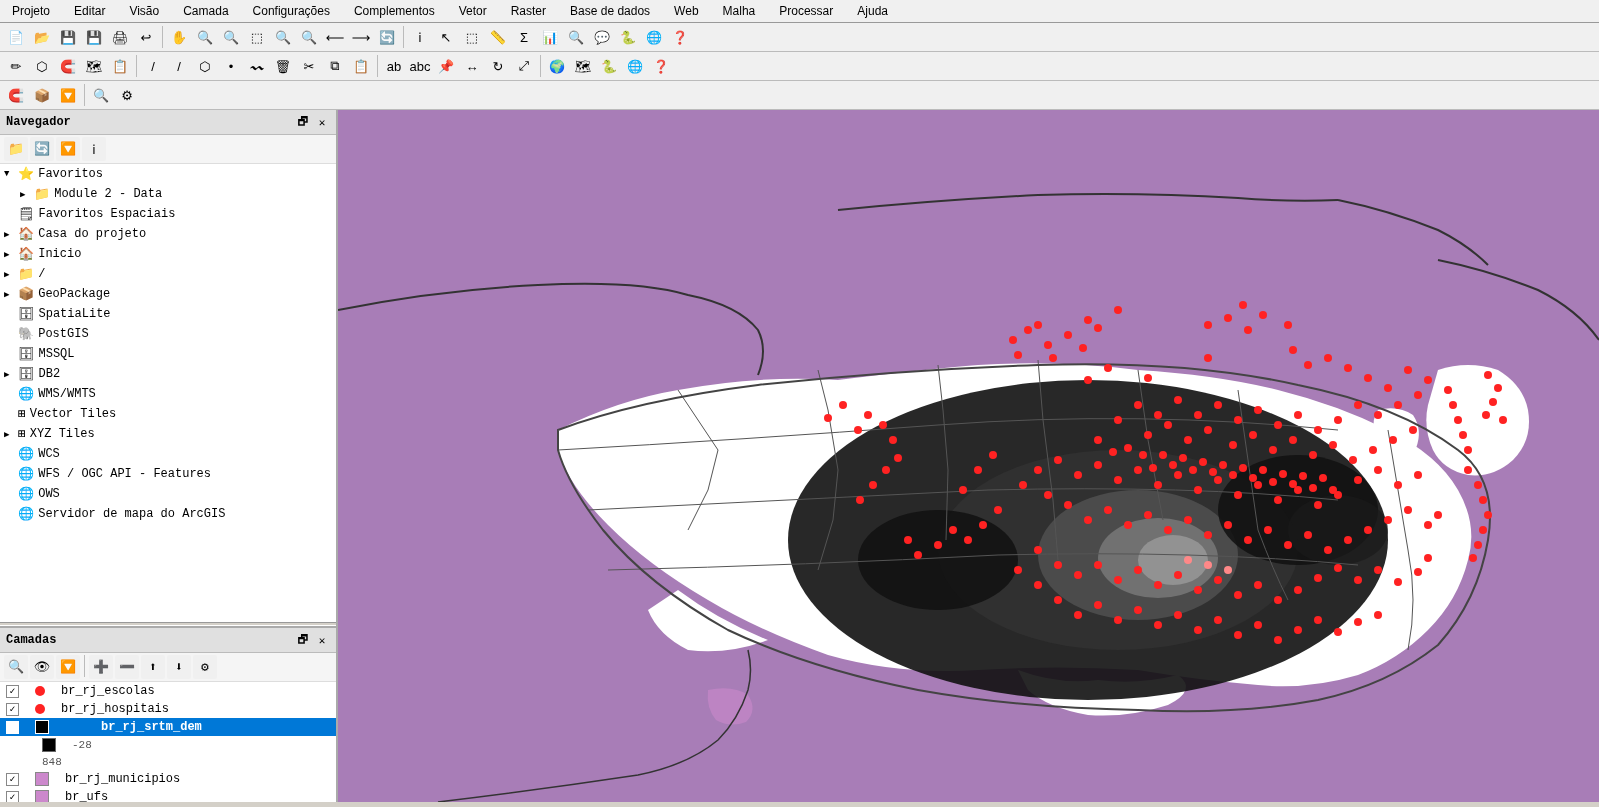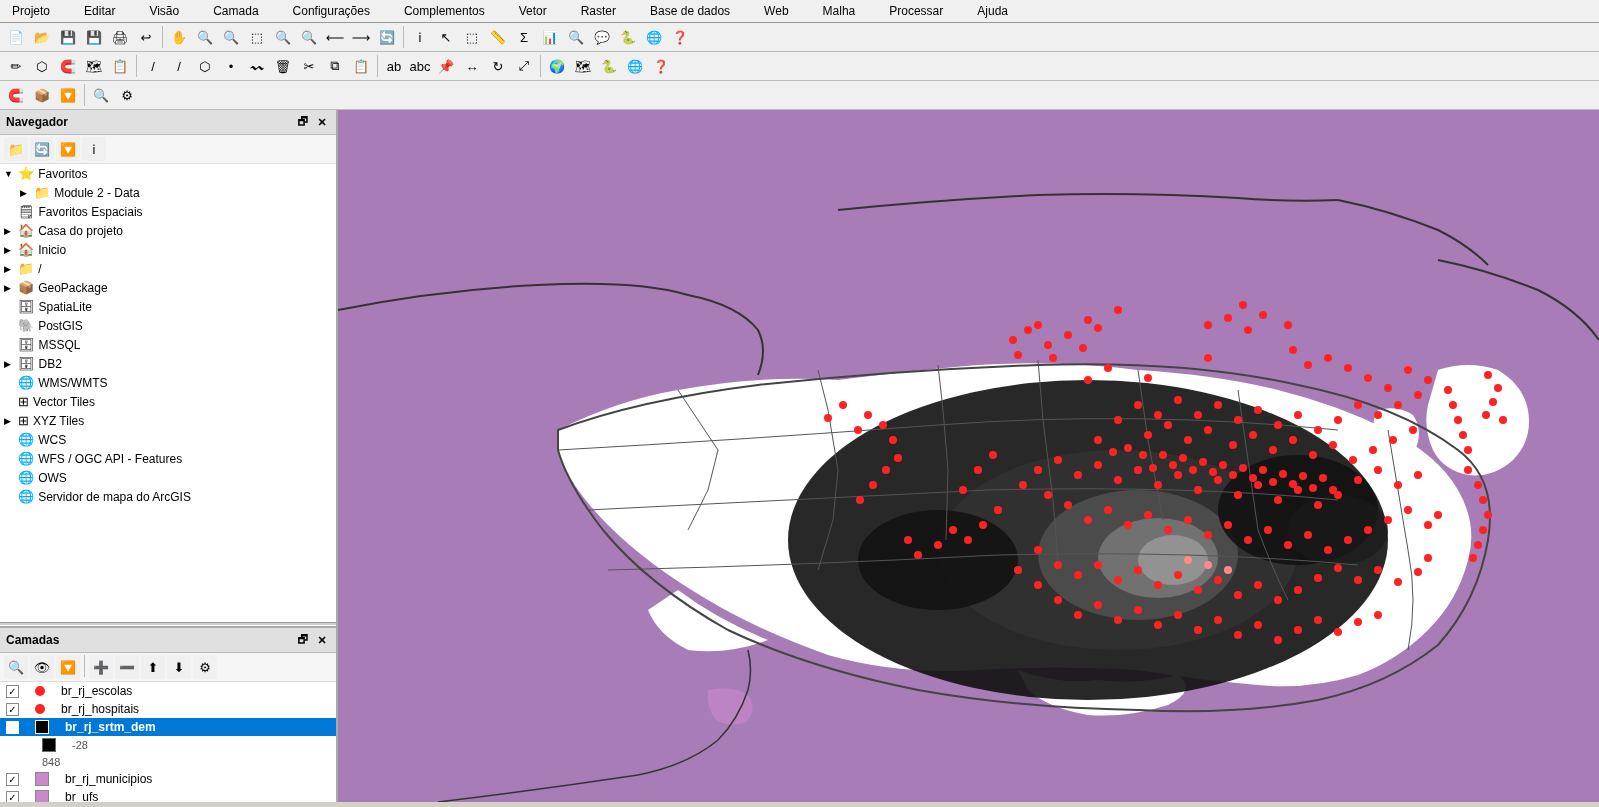--- a/index.html
+++ b/index.html
@@ -5,21 +5,21 @@
     * { margin: 0; padding: 0; box-sizing: border-box; }
     body { font-family: 'Segoe UI', Arial, sans-serif; font-size: 12px; background: #d4d0c8; overflow: hidden; width: 1599px; height: 807px; }
 
     
     .menu-bar {
       background: #f0f0f0;
       border-bottom: 1px solid #999;
       padding: 2px 4px;
       display: flex;
       align-items: center;
-      gap: 18px;
+      gap: 8px;
     }
     .menu-item {
       padding: 2px 8px;
       cursor: pointer;
       border-radius: 2px;
     }
 
     
     .toolbar {
       background: #f0f0f0;
@@ -48,20 +48,21 @@
     }
 
     
     .left-panel {
       width: 338px;
       min-width: 338px;
       background: #f0f0f0;
       border-right: 2px solid #aaa;
       display: flex;
       flex-direction: column;
+      font-family: Liberation Mono, monospace;
     }
 
     
     .panel-header {
       background: #e0e0e0;
       border-bottom: 1px solid #bbb;
       padding: 4px 6px;
       font-weight: bold;
       font-size: 12px;
       display: flex;
@@ -413,21 +414,21 @@
 
         <div class="layer-item">
           <div class="layer-checkbox checked"></div>
           <div class="layer-dot" style="background:#ff2222;"></div>
           <span>br_rj_hospitais</span>
         </div>
 
         <div class="layer-item selected">
           <div class="layer-checkbox checked" style="border-color:#fff;"></div>
           <div class="layer-swatch" style="background:#000; border-color:#fff;"></div>
-          <span style="font-weight:bold;">br_rj_srtm_dem</span>
+          <span style="font-weight:bold;margin-left:36px;">br_rj_srtm_dem</span>
         </div>
 
         <div class="layer-item" style="padding-left:42px; font-size:11px; color:#555;">
           <div class="layer-swatch" style="background:#000000;"></div>
           <span> -28</span>
         </div>
 
         <div class="layer-item" style="padding-left:42px; font-size:11px; color:#555;">
           <span>848</span>
         </div>

